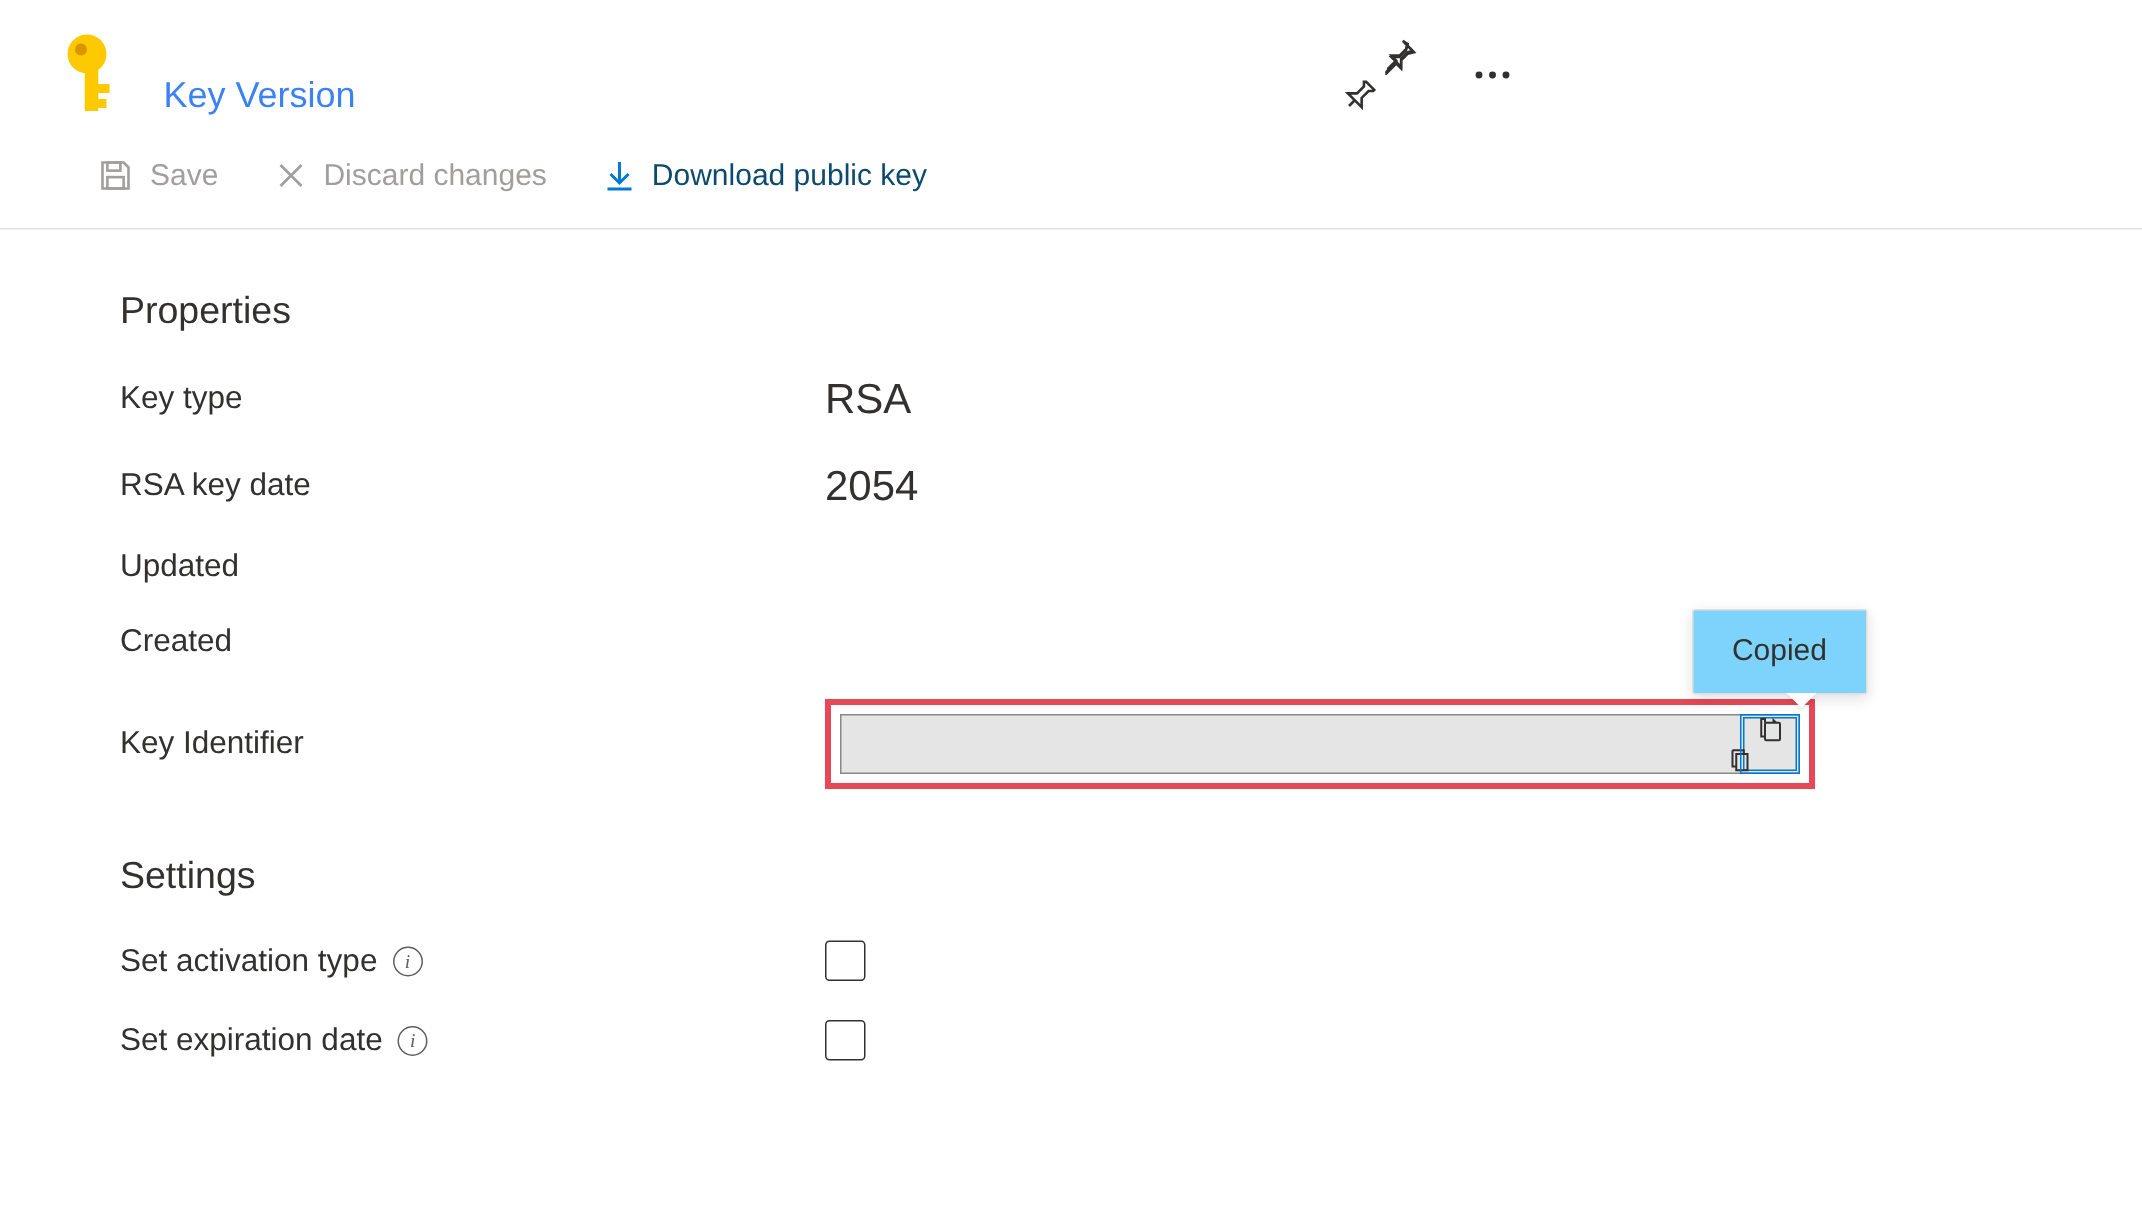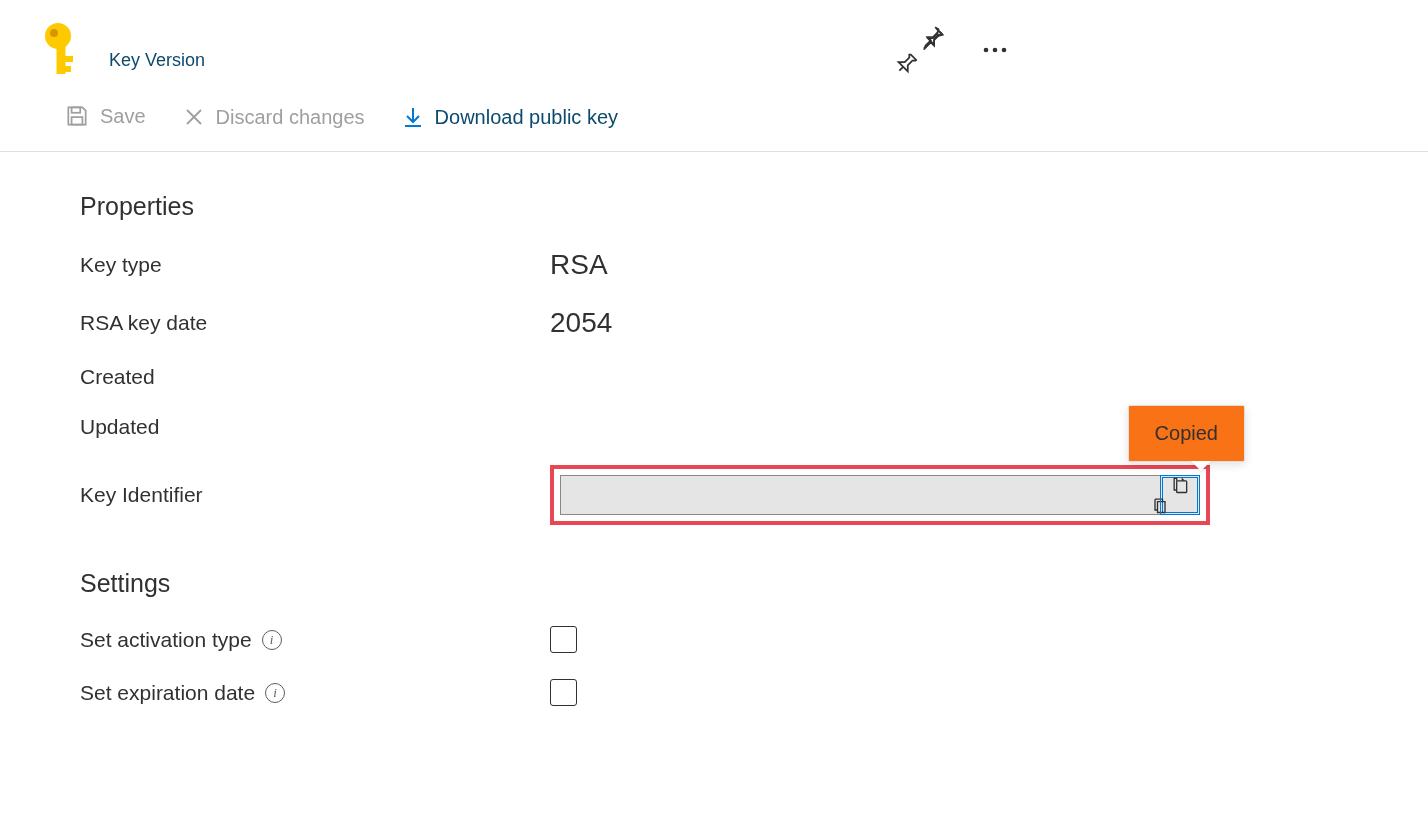--- a/index.html
+++ b/index.html
@@ -24,39 +24,39 @@
       padding: 20px 40px 10px 40px;
       position: relative;
     }
 
     .key-icon-wrapper {
       margin-right: 25px;
       margin-top: 2px;
     }
 
     .subtitle {
-      font-size: 18px;
-      color: #0c4a6e;
+      font-size: 24px;
+      color: #3b82f6;
       margin-top: 30px;
     }
 
     .header-actions {
       position: absolute;
       right: 420px;
       top: 24px;
       display: flex;
       align-items: center;
       gap: 36px;
     }
 
     .pin-icon svg, .more-icon svg { display: block; }
 
     .toolbar {
       display: flex;
-      align-items: flex-end;
+      align-items: center;
       gap: 28px;
       padding: 12px 40px 18px 60px;
       border-bottom: 1px solid #e1dfdd;
     }
 
     .toolbar-btn {
       display: inline-flex;
       align-items: center;
       gap: 10px;
       border: none;
@@ -149,21 +149,21 @@
       justify-content: center;
       cursor: pointer;
     }
 
     .copy-btn svg { display: block; }
 
     .tooltip {
       position: absolute;
       right: -45px;
       top: -70px;
-      background: #f97316;
+      background: #7dd3fc;
       border: 1px solid #e1dfdd;
       box-shadow: 0 3px 10px rgba(0,0,0,0.12);
       padding: 16px 26px;
       font-size: 20px;
       color: #323130;
       border-radius: 2px;
     }
 
     .tooltip::after {
       content: "";
@@ -287,26 +287,26 @@
       <div class="field-label">Key type</div>
       <div class="field-value">RSA</div>
     </div>
 
     <div class="field-row">
       <div class="field-label">RSA key date</div>
       <div class="field-value">2054</div>
     </div>
 
     <div class="field-row">
+      <div class="field-label">Updated</div>
+      <div class="field-value"></div>
+    </div>
+
+    <div class="field-row">
       <div class="field-label">Created</div>
-      <div class="field-value"></div>
-    </div>
-
-    <div class="field-row">
-      <div class="field-label">Updated</div>
       <div class="field-value"></div>
     </div>
 
     <div class="field-row key-id-row">
       <div class="field-label">Key Identifier</div>
       <div class="key-id-highlight">
         <div class="key-id-input-wrap">
           <input class="key-id-input" type="text" readonly="" value="" style="">
           <button class="copy-btn">
             <span>

